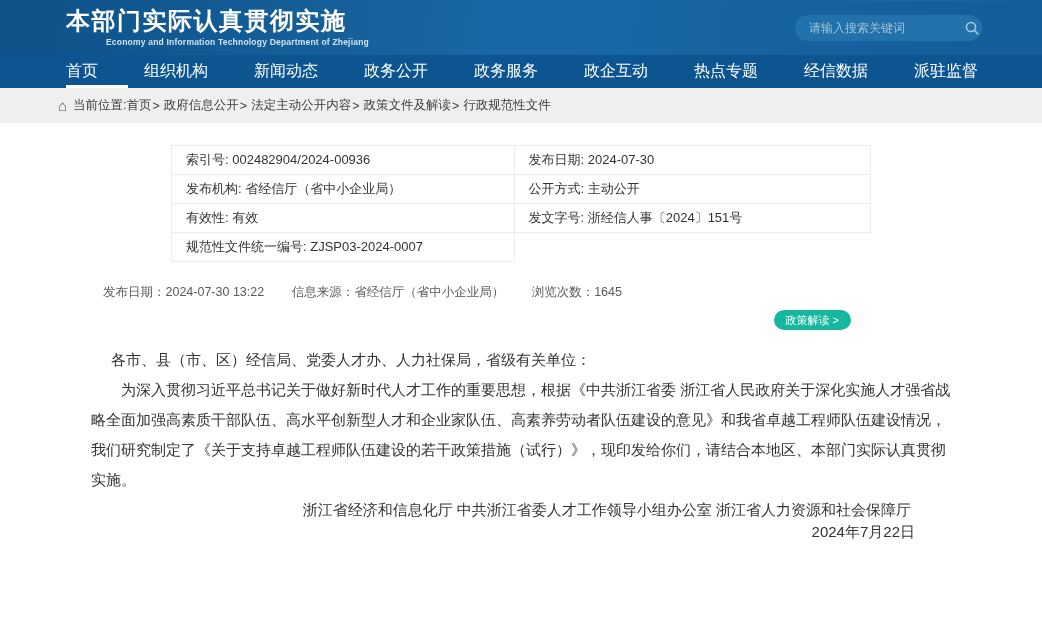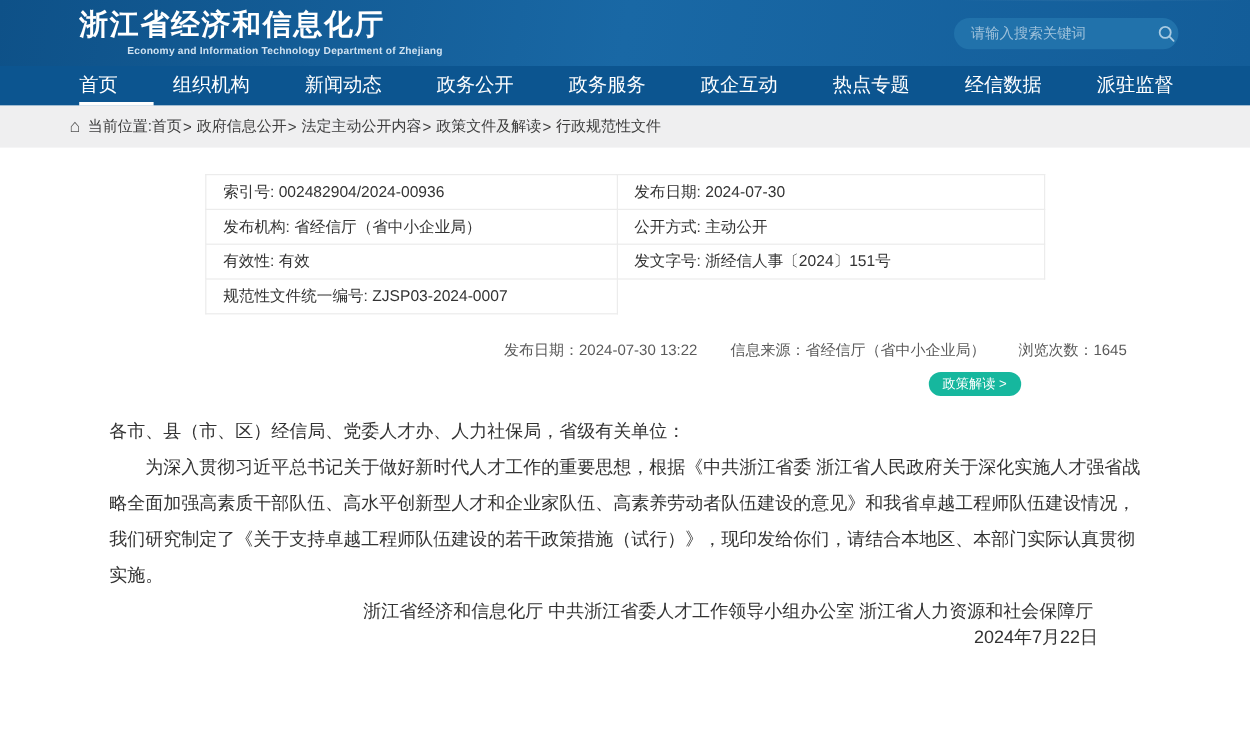--- a/index.html
+++ b/index.html
@@ -63,43 +63,43 @@
     border:1px solid #ececec; padding:5px 14px; height:26px; background:#fff;
   }
   table.info-table td.c1 { width:49%; }
   table.info-table td.empty-cell { border:none; }
 
   .doc-title {
     width:800px; margin:26px auto 0; text-align:center;
     font-size:20px; font-weight:bold; color:#333; line-height:29px;
   }
 
-  .meta-row { margin-top:22px; text-align:right; font-size:12.5px; color:#5a5a5a; }
+  .meta-row { margin-top:22px; text-align:left; font-size:12.5px; color:#5a5a5a; }
   .meta-item { display:inline-block; margin:0 12px; }
 
   .policy-row { text-align:right; padding-right:100px; margin-top:9px; height:21px; }
   .policy-btn {
     display:inline-block; background:#16b79e; color:#fff; font-size:11px;
     line-height:20px; padding:0 12px; border-radius:11px; border:none; cursor:pointer;
     font-family:inherit;
   }
 
   .article { margin-top:14px; font-size:15px; color:#333; line-height:30px; }
-  .article .salutation { text-indent:0; }
+  .article .salutation { text-indent:0;margin-left:20px; }
   .article .para { text-indent:2em; }
   .sig-line { text-align:right; padding-right:40px; line-height:22px; margin-top:4px;
     font-size:15px; color:#333; }
   .date-line { text-align:right; padding-right:36px; line-height:22px; font-size:15px; color:#333; }
 </style>
 </head>
 <body>
 
 <header class="site-header">
   <div class="logo-block">
-    <div class="logo-title">浙江省经济和信息化厅</div>
+    <div class="logo-title">本部门实际认真贯彻实施</div>
     <div class="logo-subtitle">Economy and Information Technology Department of Zhejiang</div>
   </div>
   <div class="search-box">
     <input type="text" placeholder="请输入搜索关键词" style="">
     <svg class="search-icon" viewBox="0 0 16 16">
       <circle cx="7" cy="7" r="4.6" fill="none" stroke="#a9cbe2" stroke-width="1.5"></circle>
       <line x1="10.4" y1="10.4" x2="14" y2="14" stroke="#a9cbe2" stroke-width="1.5" stroke-linecap="round"></line>
     </svg>
   </div>
 </header>

